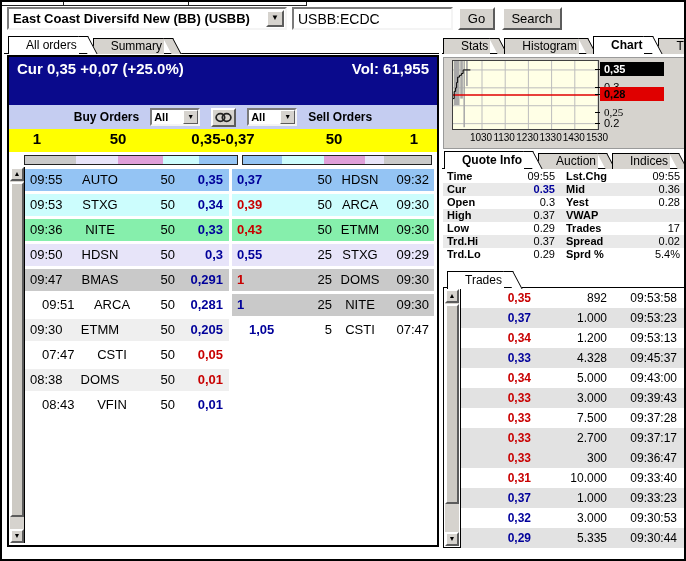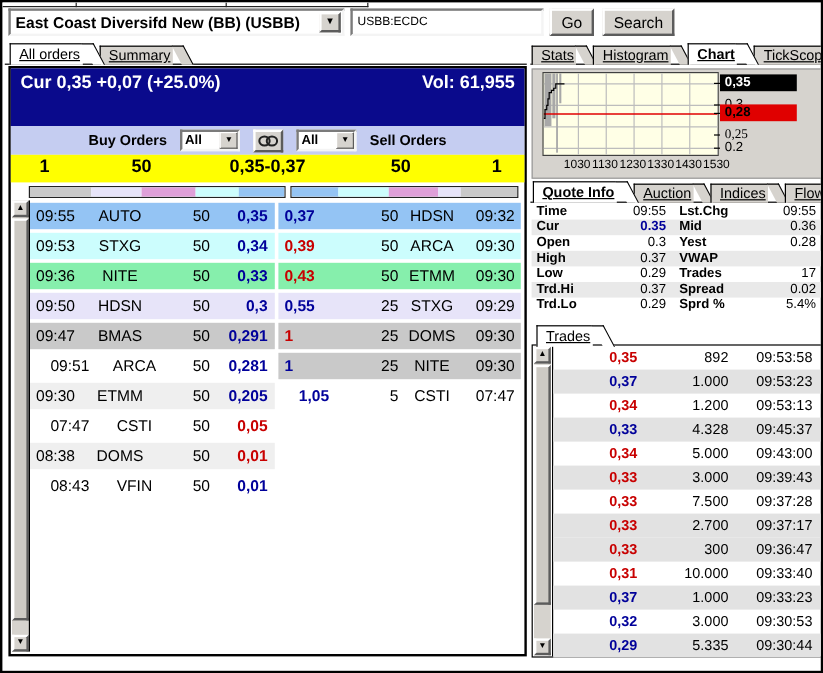--- a/index.html
+++ b/index.html
@@ -9,29 +9,29 @@
   
   .topstrip { position:absolute; left:0; top:0; width:305px; height:4px; border-right:1px solid #222; border-bottom:1px solid #222; background:#fff; }
   .topstrip .tick { position:absolute; top:0; width:1px; height:4px; background:#222; }
 
   
   .sunken { background:#fff; border:2px solid; border-color:#7b7b7b #f4f4f4 #f4f4f4 #7b7b7b; }
   .raised { background:#d6d3ce; border:2px solid; border-color:#fff #5c5c5c #5c5c5c #fff; }
   .combo-main { position:absolute; left:5px; top:5px; width:280px; height:23px; }
   .combo-main .val { position:absolute; left:4px; top:2px; font-size:13px; font-weight:bold; white-space:nowrap; }
   .drop-btn { position:absolute; right:1px; top:1px; width:18px; height:17px; background:#d6d3ce; border:2px solid; border-color:#fff #5c5c5c #5c5c5c #fff; font-size:8px; line-height:12px; text-align:center; color:#000; cursor:default; }
-  .sym-input { position:absolute; left:290px; top:5px; width:161px; height:23px; border:2px solid; border-color:#7b7b7b #f4f4f4 #f4f4f4 #7b7b7b; font-size:10px; padding:0 4px; outline:none; }
+  .sym-input { position:absolute; left:290px; top:5px; width:161px; height:23px; border:2px solid; border-color:#7b7b7b #f4f4f4 #f4f4f4 #7b7b7b; font-size:14px; padding:0 4px; outline:none; }
   .btn { position:absolute; top:5px; height:23px; font-size:13px; text-align:center; cursor:default; }
   .btn .lbl { display:block; line-height:19px; }
   #go-btn { left:456px; width:37px; }
   #search-btn { left:500px; width:60px; }
 
   
   .tabstrip { position:absolute; display:flex; align-items:flex-end; height:18px; z-index:4; }
-  .tab { position:relative; height:16px; line-height:15px; padding:0 2px 0 7px; margin-right:14px; background:#d6d3ce; border-left:1px solid #000; border-top:1px solid #000; font-size:12px; white-space:nowrap; z-index:2;text-decoration:underline; }
+  .tab { position:relative; height:16px; line-height:15px; padding:0 2px 0 17px; margin-right:14px; background:#d6d3ce; border-left:1px solid #000; border-top:1px solid #000; font-size:12px; white-space:nowrap; z-index:2; }
   .tab::after { content:""; position:absolute; top:-1px; right:-9px; width:9px; height:100%; background:inherit; border-top:1px solid #000; border-right:1px solid #000; transform:skewX(28deg); transform-origin:0 0; z-index:-1; }
   .tab.active { height:18px; line-height:17px; background:#fff; z-index:3; }
   .tab.bold { font-weight:bold; }
   .tabrule { position:absolute; height:1px; background:#000; z-index:1; }
 
   
   .book { position:absolute; left:5px; top:53px; width:432px; height:492px; border:2px solid #000; background:#fff; }
   .book-header { position:absolute; left:0; top:0; width:428px; height:48px; background:#0a0a8c; color:#ffffff; }
   .book-header .l { position:absolute; left:8px; top:3px; font-size:15px; font-weight:bold; }
   .book-header .r { position:absolute; right:8px; top:3px; font-size:15px; font-weight:bold; }

